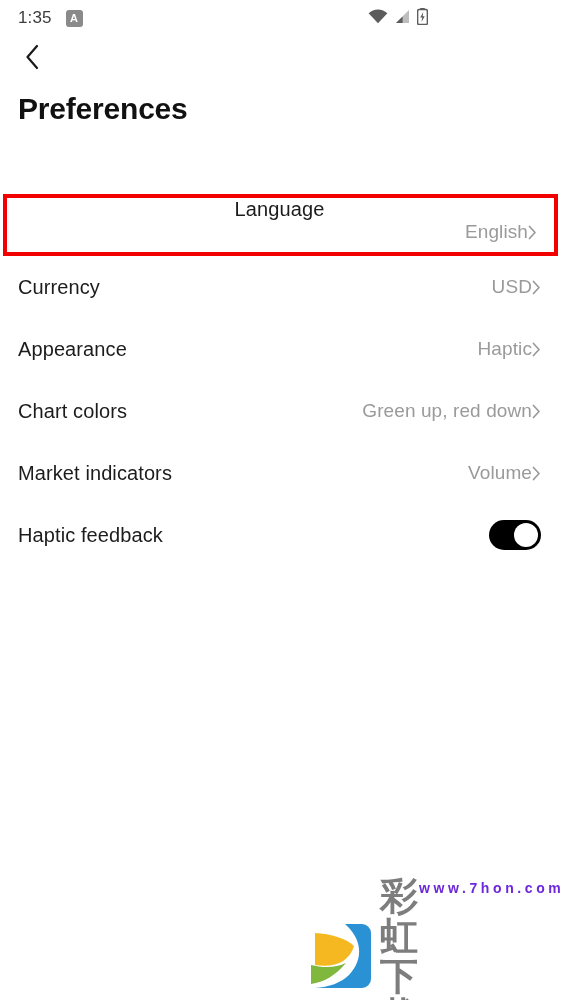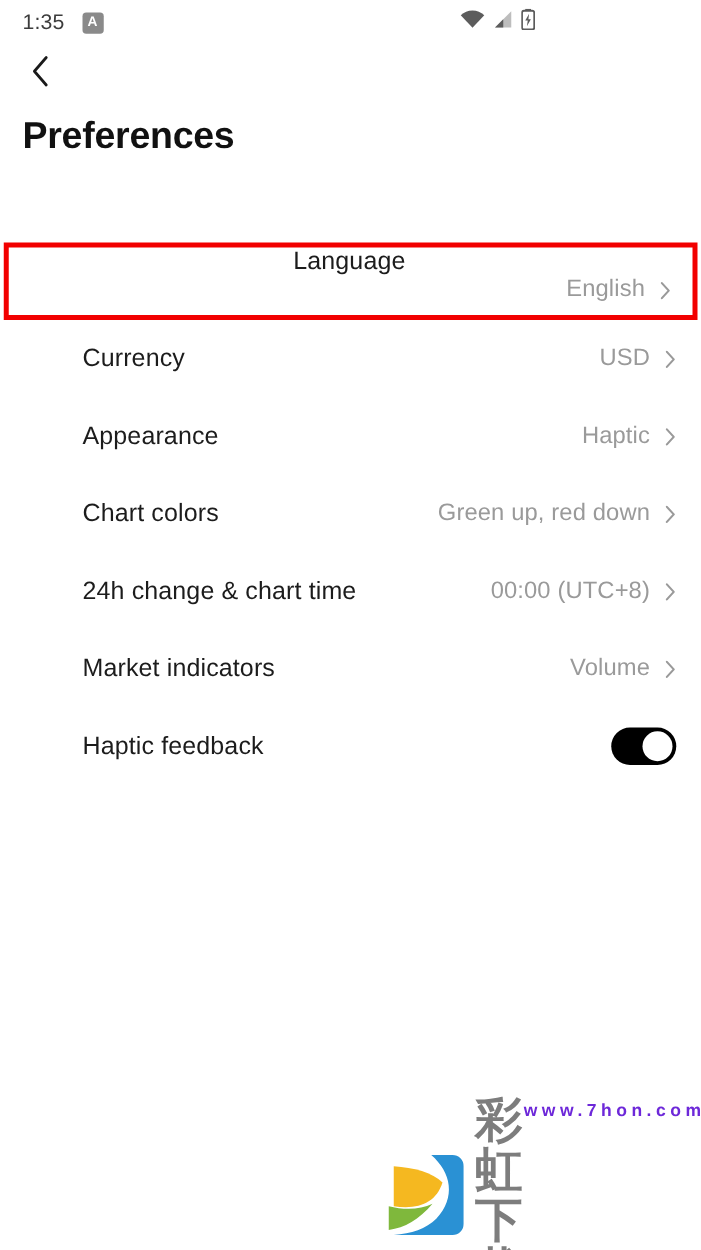--- a/index.html
+++ b/index.html
@@ -77,32 +77,30 @@
     position: absolute;
     top: 194px; left: 0;
     width: 561px;
   }
   .row {
     position: relative;
     height: 62px;
     display: flex;
     align-items: center;
     padding: 0 20px 0 18px;
-    margin-left: 48px;
   }
   .row-label {
     font-size: 20px;
     color: #1c1c1c;
     letter-spacing: 0.1px;
   }
   .row-right {
     margin-left: auto;
     display: flex;
     align-items: center;
-    gap: 12px;
   }
   .row-value {
     font-size: 19px;
     color: #9a9a9a;
     letter-spacing: 0.1px;
   }
   .chevron {
     width: 9px; height: 15px;
     flex: 0 0 auto;
   }
@@ -255,31 +253,20 @@
       <span class="row-right">
         <span class="row-value">Green up, red down</span>
         <span class="chevron">
           <svg width="9" height="15" viewBox="0 0 9 15">
               <path d="M1.5 1.5 L7 7.5 L1.5 13.5" fill="none" stroke="#9a9a9a" stroke-width="1.7" stroke-linecap="round" stroke-linejoin="round"></path>
             </svg>
         </span>
       </span>
     </div>
 
-    <div class="row">
-      <span class="row-label">24h change &amp; chart time</span>
-      <span class="row-right">
-        <span class="row-value">00:00 (UTC+8)</span>
-        <span class="chevron">
-          <svg width="9" height="15" viewBox="0 0 9 15">
-              <path d="M1.5 1.5 L7 7.5 L1.5 13.5" fill="none" stroke="#9a9a9a" stroke-width="1.7" stroke-linecap="round" stroke-linejoin="round"></path>
-            </svg>
-        </span>
-      </span>
-    </div>
 
     <div class="row">
       <span class="row-label">Market indicators</span>
       <span class="row-right">
         <span class="row-value">Volume</span>
         <span class="chevron">
           <svg width="9" height="15" viewBox="0 0 9 15">
               <path d="M1.5 1.5 L7 7.5 L1.5 13.5" fill="none" stroke="#9a9a9a" stroke-width="1.7" stroke-linecap="round" stroke-linejoin="round"></path>
             </svg>
         </span>

